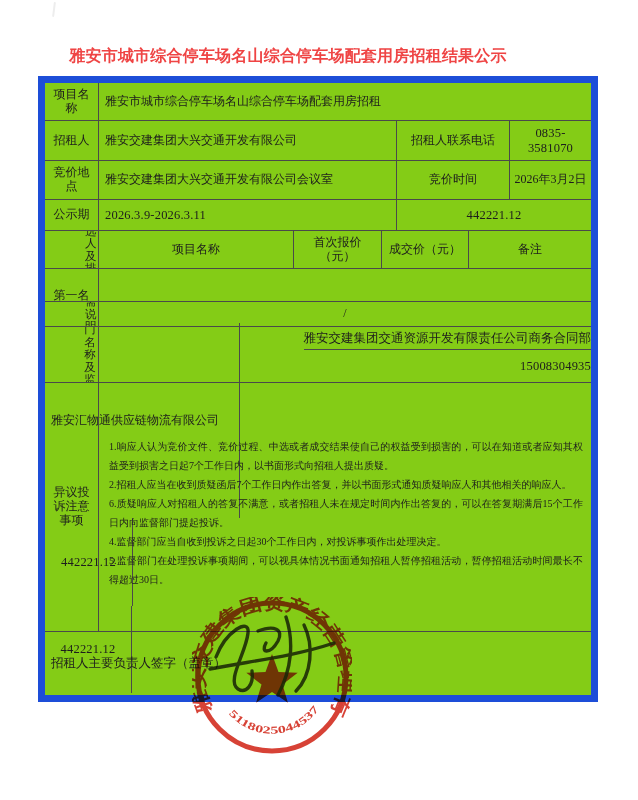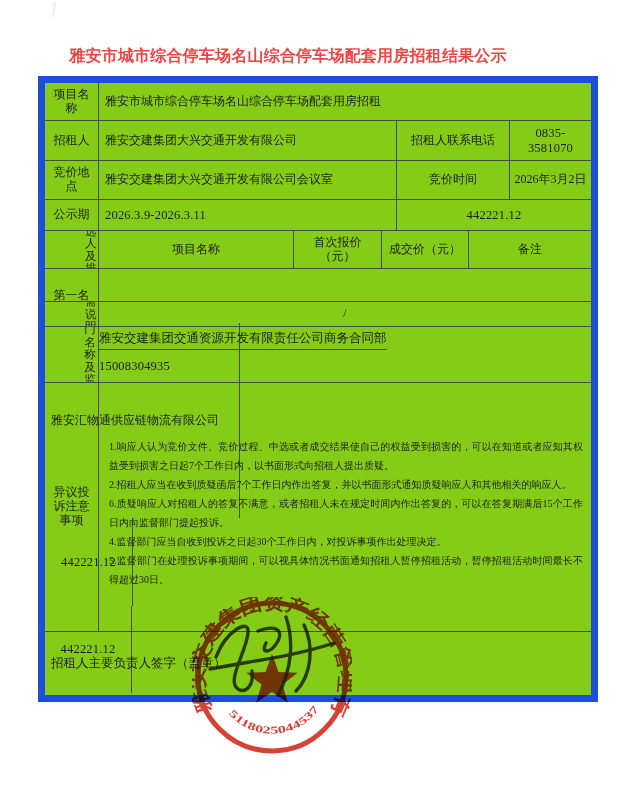--- a/index.html
+++ b/index.html
@@ -39,21 +39,21 @@
   .w-d2{width:113px;flex:0 0 113px;}
   .w-b5{width:195px;flex:0 0 195px;}
   .w-c5{width:88px;flex:0 0 88px;}
   .w-d5{width:87px;flex:0 0 87px;}
   .flex1{flex:1 1 auto;}
   .left{justify-content:flex-start;text-align:left;padding-left:6px;}
   .h38{height:38px;} .h40{height:40px;} .h39{height:39px;} .h31{height:31px;}
   .h33{height:33px;flex-direction:column;} .h25{height:25px;} .h56{height:56px;} .h249{height:249px;}
   .h63{height:63px;}
   .small-label{font-size:11.5px;line-height:1.08;padding-left:40px;}
-  .stack{display:flex;flex-direction:column;align-items:flex-start;padding:0;}
+  .stack{display:flex;flex-direction:column;align-items:flex-end;padding:0;}
   .sub{display:flex;align-items:center;justify-content:center;font-size:12.5px;}
   .sub-top{height:23px;border-bottom:1px solid #4a4a4a;box-sizing:border-box;}
   .sub-bottom{height:33px;}
   .objection-cell{
     display:block;text-align:justify;font-size:10px;line-height:19px;
     padding:54px 8px 0 10px;
   }
   .objection-cell div{text-align:justify;}
   .sign-row .cell{font-size:12.5px;}
   .num{font-size:12.5px;letter-spacing:.2px;}

